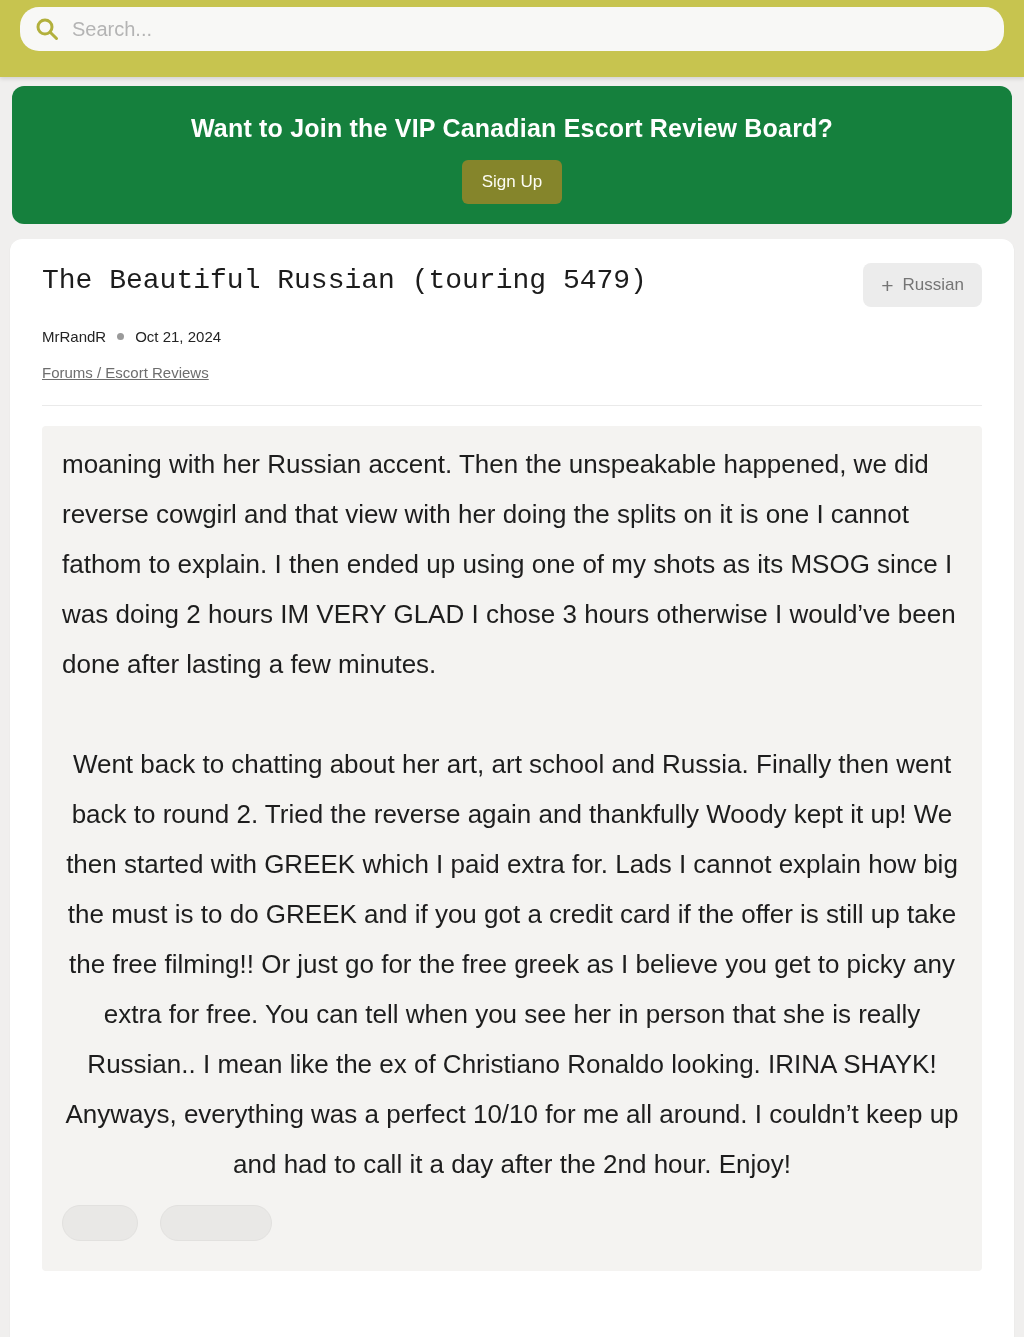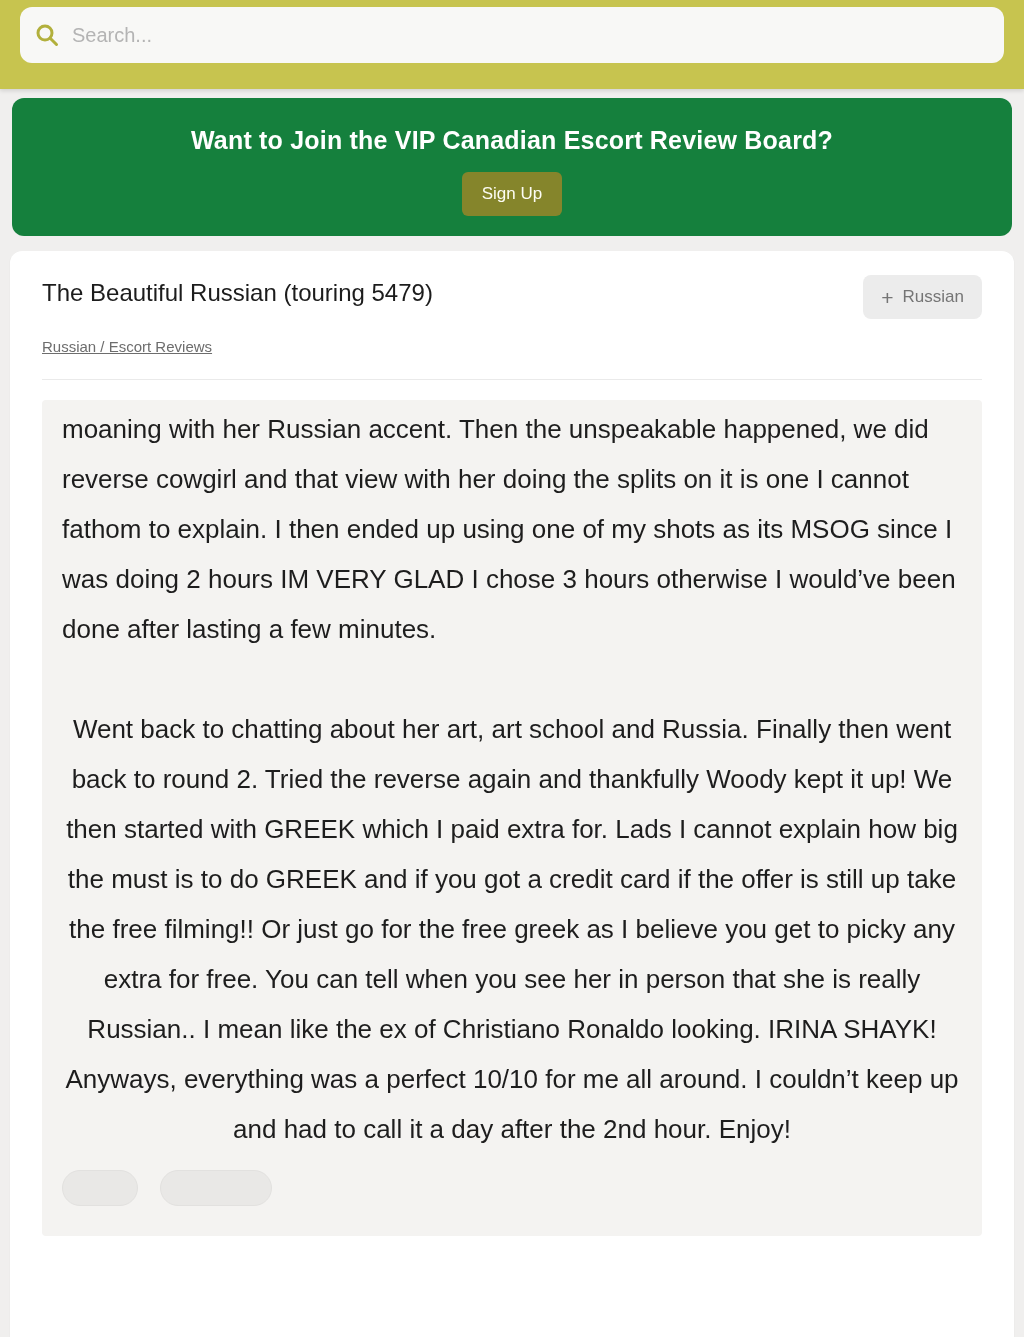--- a/index.html
+++ b/index.html
@@ -14,22 +14,22 @@
   
   .top-header {
     background: #c7c44f;
     padding: 7px 20px 26px;
     box-shadow: 0 2px 4px rgba(0,0,0,0.12);
     position: relative;
     z-index: 2;
   }
   .search-box {
     background: #f8f8f6;
-    border-radius: 12px;
-    height: 56px;
+    border-radius: 19px;
+    height: 44px;
     display: flex;
     align-items: center;
     padding: 0 14px;
     gap: 10px;
   }
   .search-icon svg { display: block; }
   .search-input {
     border: none; outline: none; background: transparent;
     font-size: 20px; color: #555;
     width: 100%;
@@ -74,24 +74,25 @@
     box-shadow: 0 1px 2px rgba(0,0,0,0.06);
   }
   .title-row {
     display: flex;
     justify-content: space-between;
     align-items: flex-start;
     padding: 0 10px;
   }
   .post-title {
     margin: 0;
-    font-size: 24px;
+    font-size: 28px;
     font-weight: 400;
     color: #1c1c1c;
     line-height: 36px;
+    font-family: Liberation Mono, monospace;
   }
   .comment-btn {
     background: #ececec;
     color: #757575;
     border: none;
     border-radius: 8px;
     padding: 0 18px;
     height: 44px;
     font-size: 17px;
     display: flex;
@@ -133,21 +134,21 @@
     border: none;
     border-top: 1px solid #eaeaea;
     margin: 23px 10px 0;
   }
 
   
   .content-box {
     margin: 20px 10px 0;
     background: #f4f3f1;
     border-radius: 4px;
-    padding: 4px 20px 30px;
+    padding: 13px 20px 30px;
     font-size: 26px;
     line-height: 50px;
     color: #1d1d1d;
   }
   .content-box p { margin: 0; }
   .content-box p + p { margin-top: 50px; text-align: center; }
 
   .pill-row {
     display: flex;
     gap: 22px;
@@ -185,23 +186,28 @@
 
 <main class="card">
   <div class="title-row">
     <h1 class="post-title">The Beautiful Russian (touring 5479)</h1>
     <button class="comment-btn">
       <span class="plus-glyph">+</span>
       <span>Russian</span>
     </button>
   </div>
 
+  <div class="meta-row">
+    <span>MrRandR</span>
+    <span class="meta-dot"></span>
+    <span>Oct 21, 2024</span>
+  </div>
 
   <div class="breadcrumb-row">
-    <a class="breadcrumb-link">Russian / Escort Reviews</a>
+    <a class="breadcrumb-link">Forums / Escort Reviews</a>
   </div>
 
   <hr class="divider">
 
   <article class="content-box">
     <p>moaning with her Russian accent. Then the unspeakable happened, we did reverse cowgirl and that view with her doing the splits on it is one I cannot fathom to explain. I then ended up using one of my shots as its MSOG since I was doing 2 hours IM VERY GLAD I chose 3 hours otherwise I would’ve been done after lasting a few minutes.</p>
     <p>Went back to chatting about her art, art school and Russia. Finally then went back to round 2. Tried the reverse again and thankfully Woody kept it up! We then started with GREEK which I paid extra for. Lads I cannot explain how big the must is to do GREEK and if you got a credit card if the offer is still up take the free filming!! Or just go for the free greek as I believe you get to picky any extra for free. You can tell when you see her in person that she is really Russian.. I mean like the ex of Christiano Ronaldo looking. IRINA SHAYK! Anyways, everything was a perfect 10/10 for me all around. I couldn’t keep up and had to call it a day after the 2nd hour. Enjoy!</p>
 
     <div class="pill-row">
       <div class="reaction-pill p1"></div>

